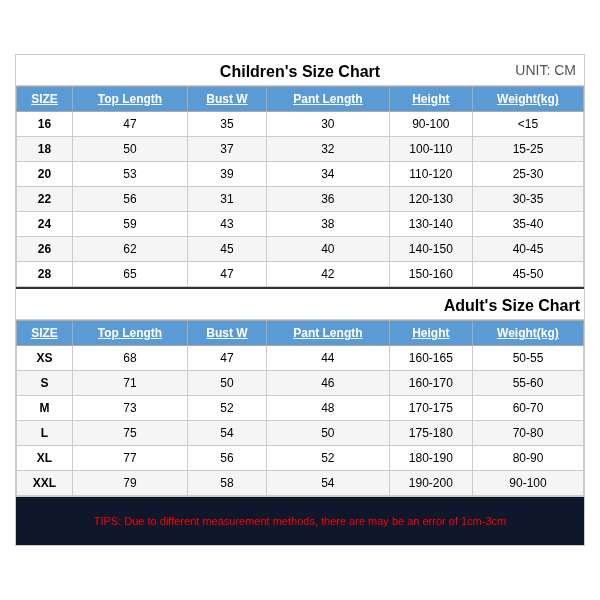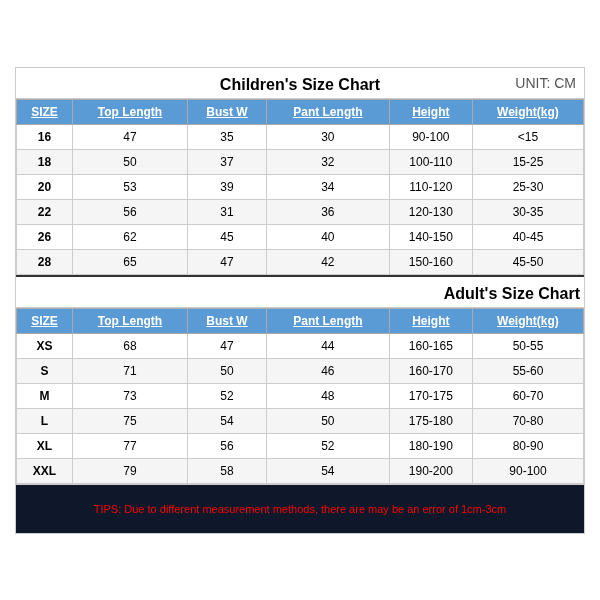--- a/index.html
+++ b/index.html
@@ -132,20 +132,28 @@
         </tr>
         <tr>
           <td>22</td>
           <td>56</td>
           <td>31</td>
           <td>36</td>
           <td>120-130</td>
           <td>30-35</td>
         </tr>
         <tr>
+          <td>24</td>
+          <td>59</td>
+          <td>43</td>
+          <td>38</td>
+          <td>130-140</td>
+          <td>35-40</td>
+        </tr>
+        <tr>
           <td>26</td>
           <td>62</td>
           <td>45</td>
           <td>40</td>
           <td>140-150</td>
           <td>40-45</td>
         </tr>
         <tr>
           <td>28</td>
           <td>65</td>

